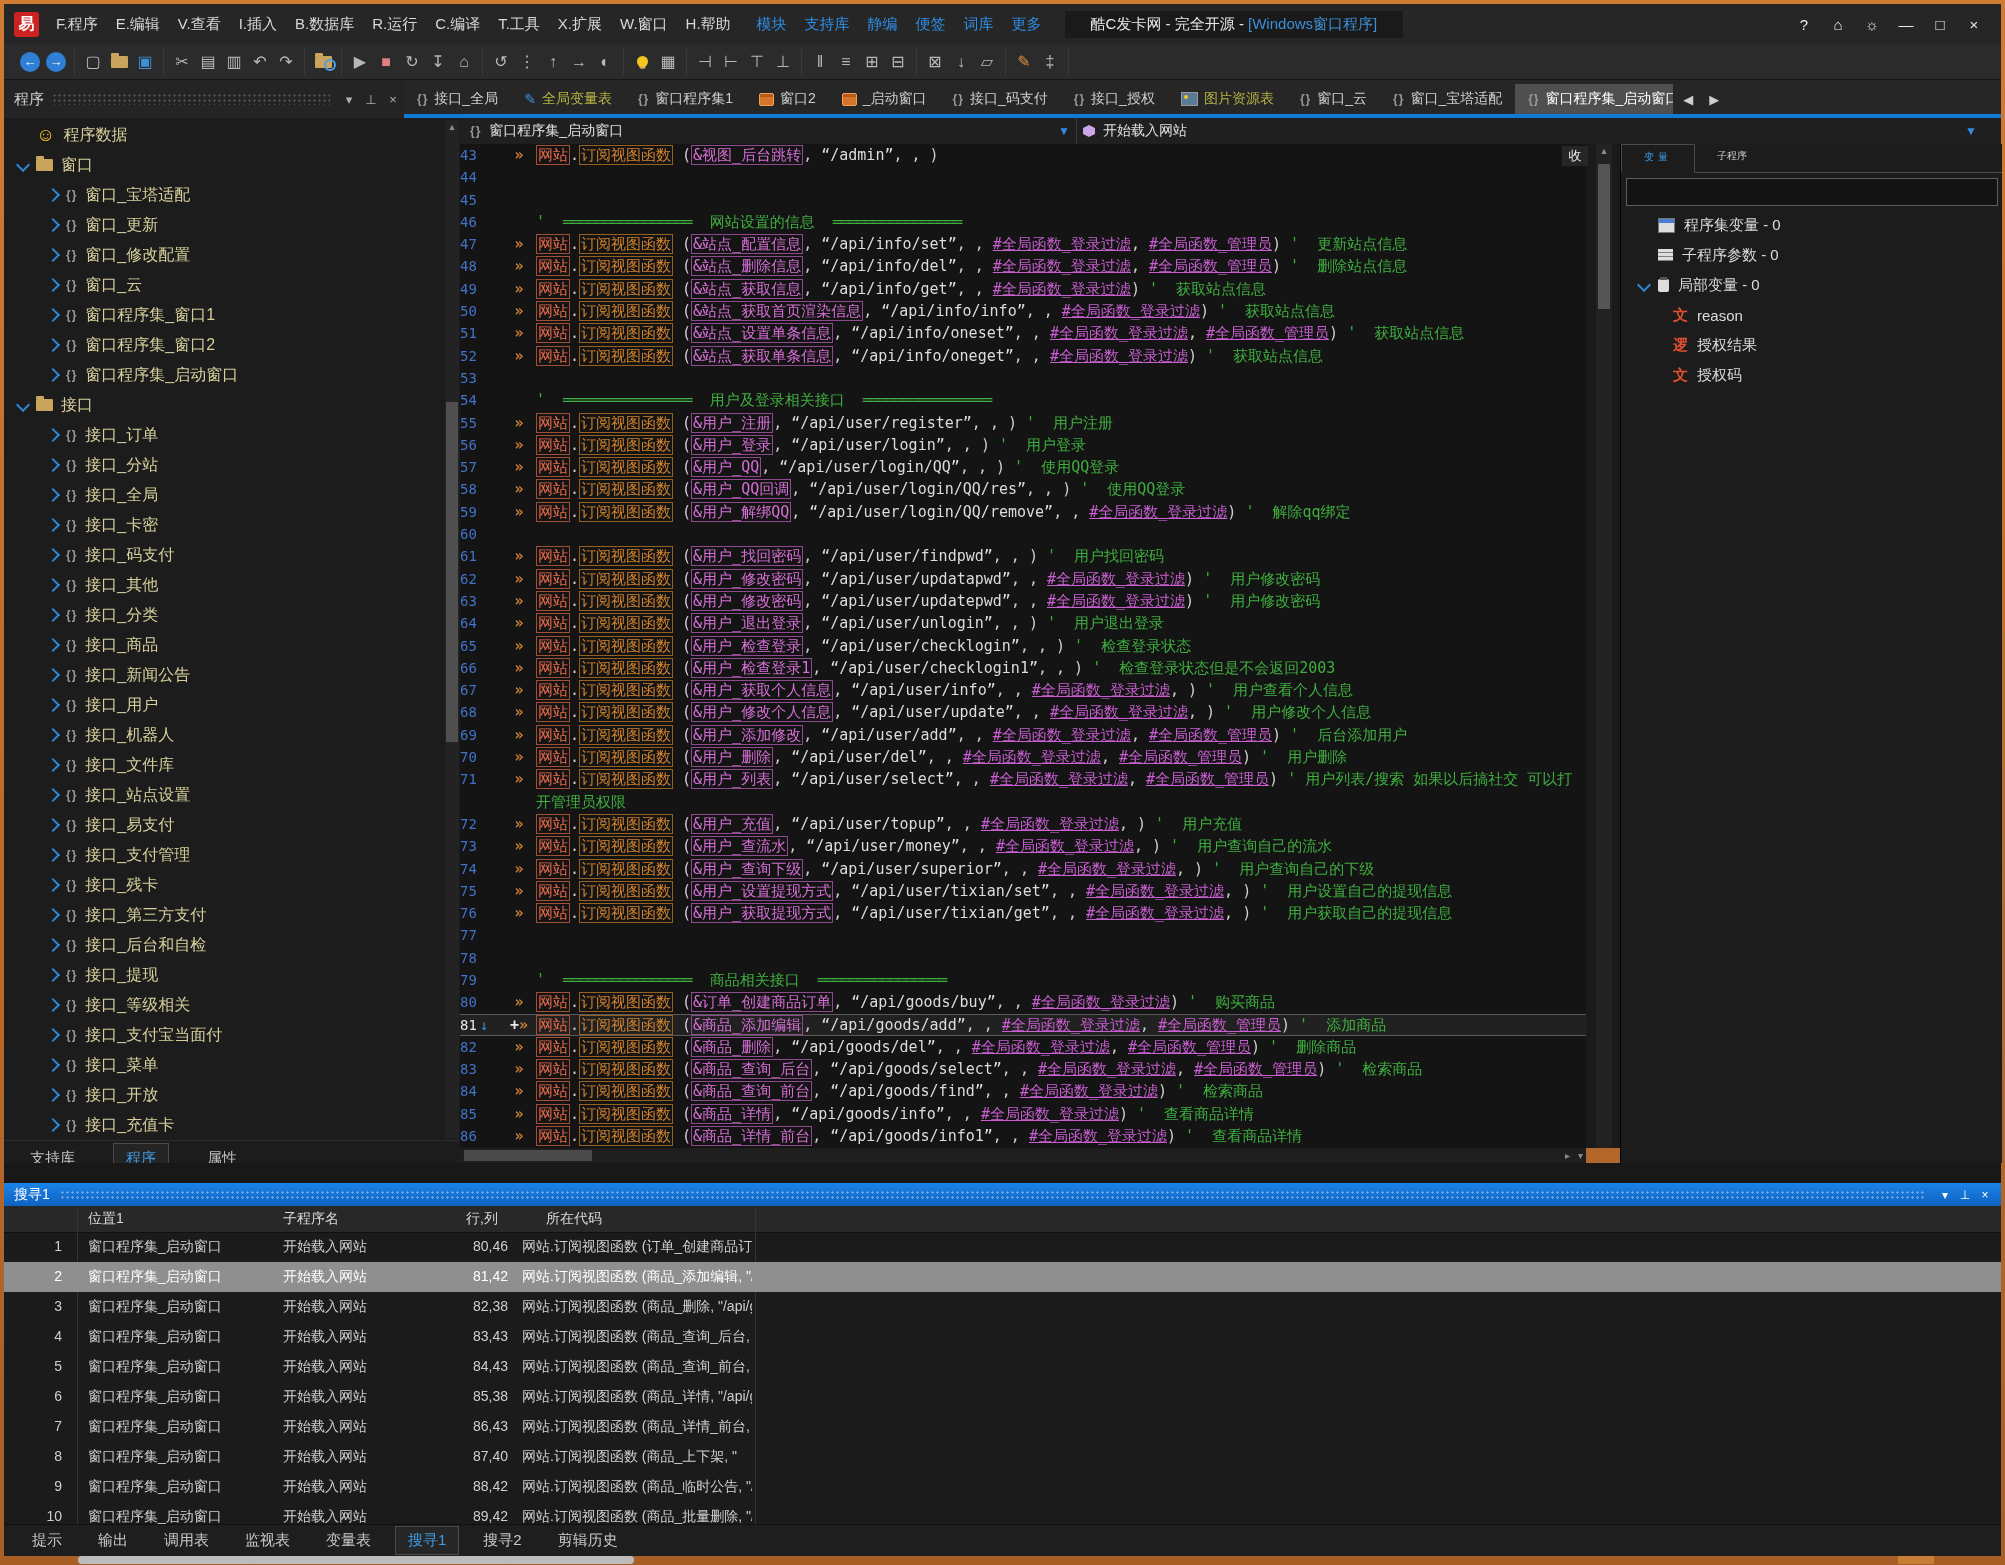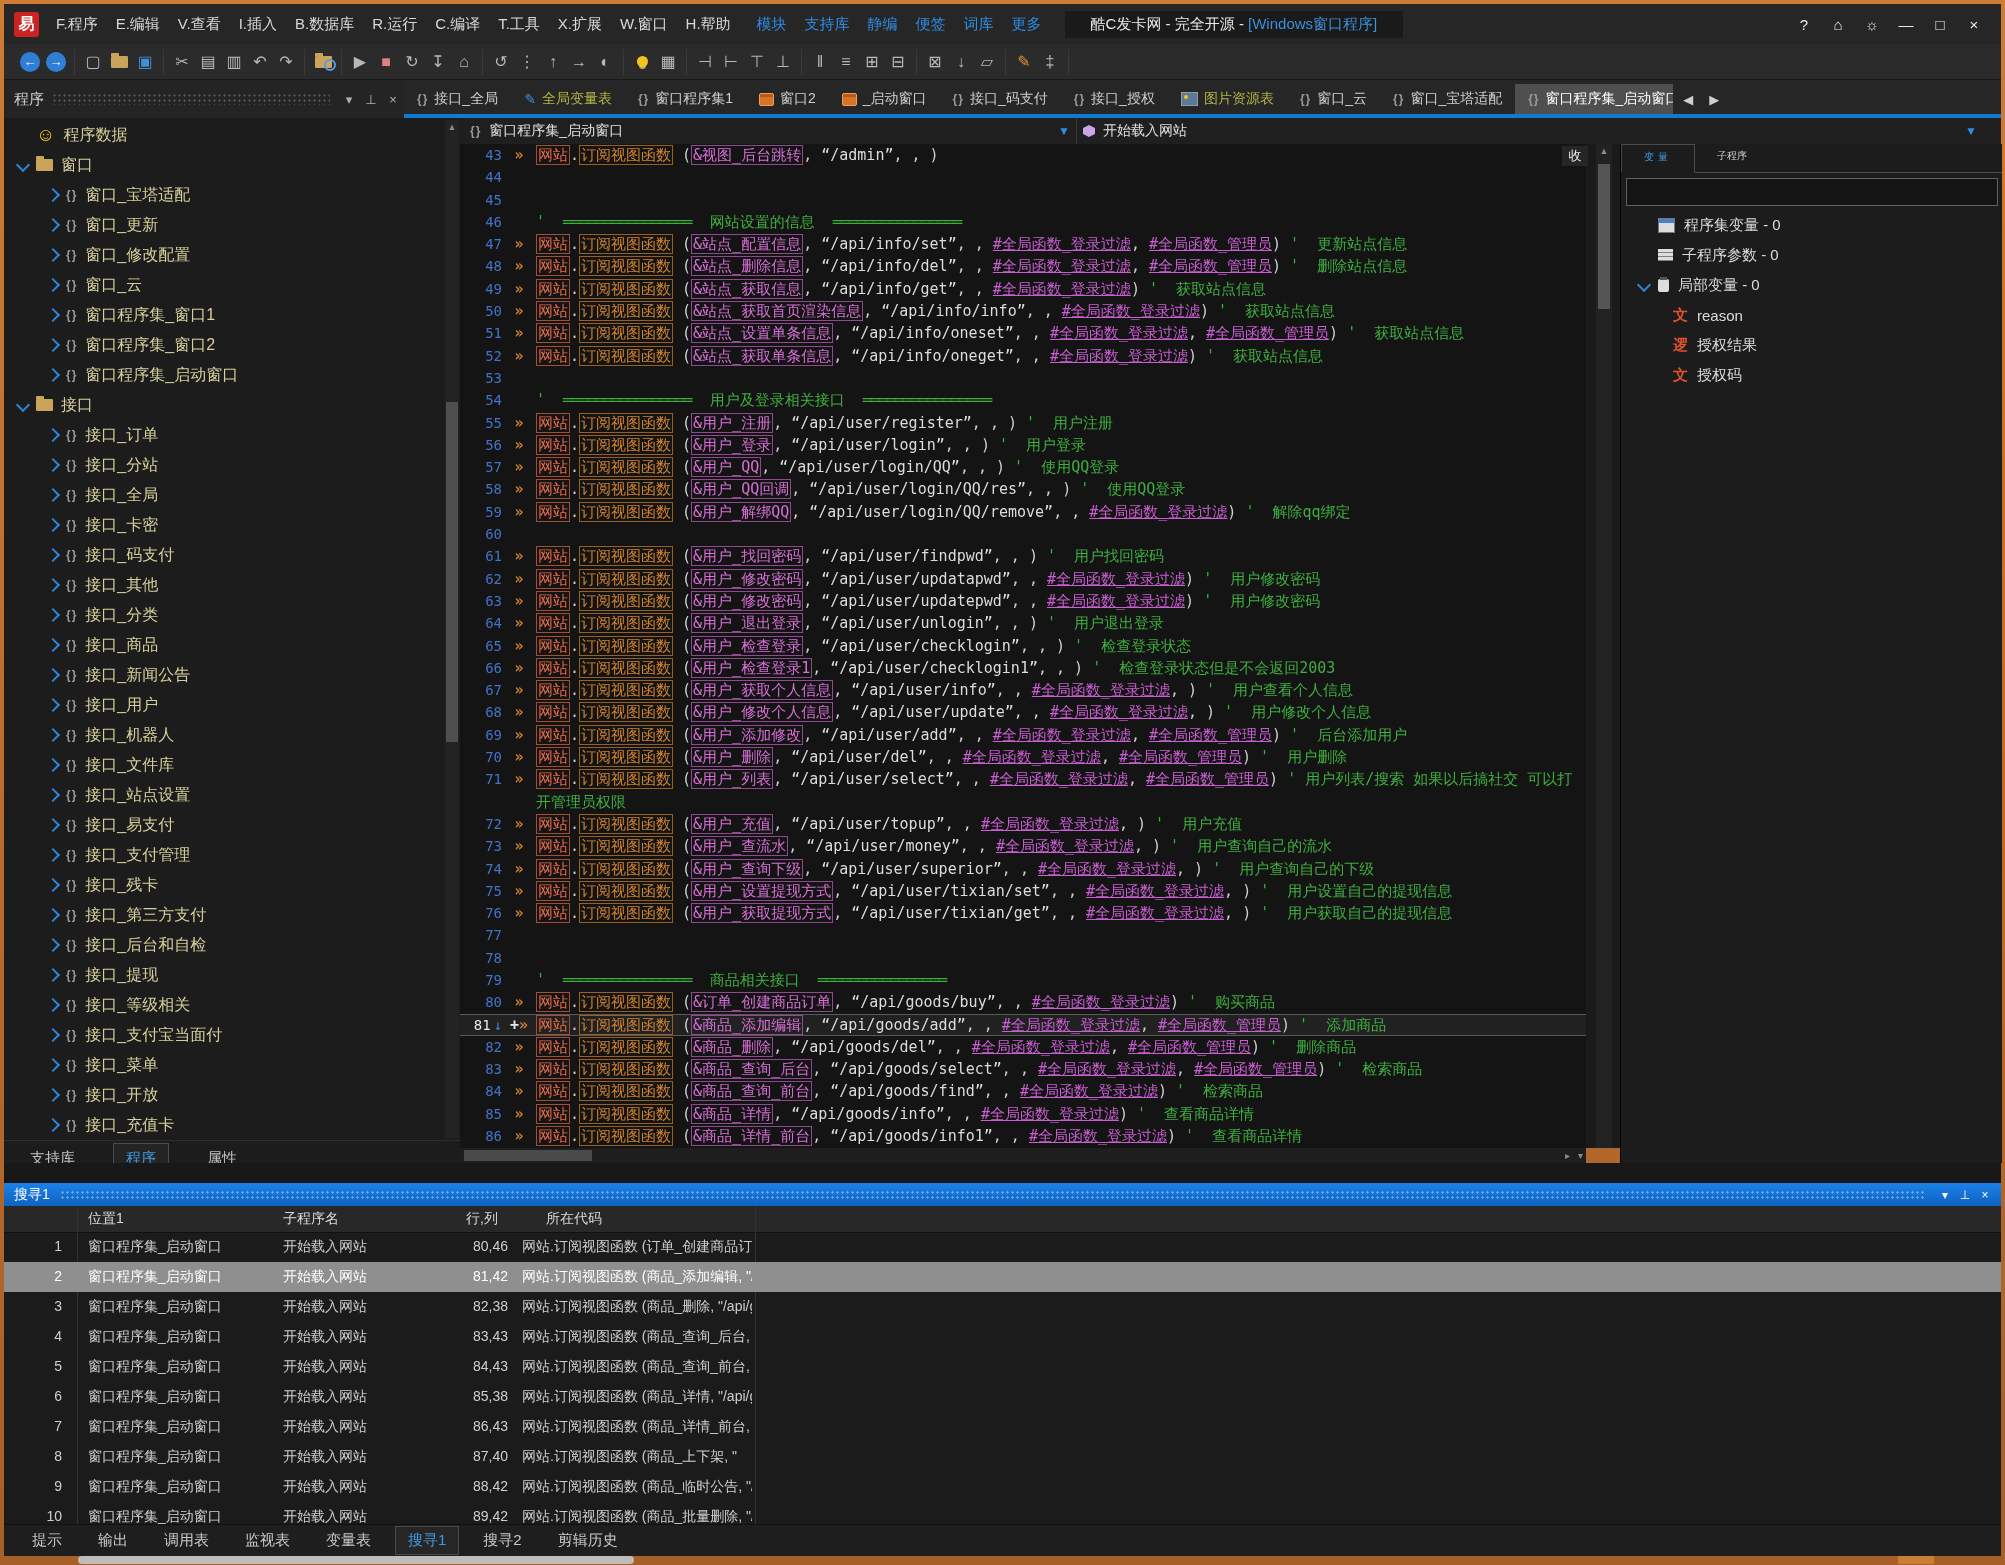--- a/index.html
+++ b/index.html
@@ -74,21 +74,21 @@
          display:flex;align-items:center;font-size:14px;color:#e0e0e0;}
   .edhdr .seg1{width:600px;display:flex;align-items:center;gap:8px;padding-left:10px;}
   .edhdr .dropdown{color:#2f8ce4;font-size:12px;}
   .edhdr .div{width:1px;height:26px;background:#3a3a3a;margin:0 6px;}
   .hex{width:12px;height:12px;background:#caa6e8;clip-path:polygon(50% 0,100% 25%,100% 75%,50% 100%,0 75%,0 25%);}
   .edhdr .corner{margin-left:auto;margin-right:24px;color:#2f8ce4;font-size:12px;}
   .code{left:460px;top:144px;width:1126px;height:1004px;background:#141414;overflow:hidden;
         font-family:"DejaVu Sans Mono",monospace;font-size:15px;}
   .cl{display:flex;height:22.3px;line-height:22.3px;white-space:pre;}
   .cl.h2{height:44.6px;}
-  .cl .ln{width:42px;text-align:right;color:#4273c8;flex:none;font-size:14px;}
+  .cl .ln{width:42px;text-align:left;color:#4273c8;flex:none;font-size:14px;}
   .cl .dna{color:#3f8ae0;margin-left:3px;}
   .cl .mk{width:34px;color:#cc8033;font-weight:bold;text-align:center;flex:none;}
   .cl .mk .plus{color:#e8e8e8;}
   .cl .ct{flex:1;overflow:hidden;}
   .cl .ct.wrapln{white-space:normal;word-break:break-all;line-height:22.3px;}
   .cl.cur{background:#212121;border-top:1px solid #5a5a5a;border-bottom:1px solid #5a5a5a;height:20.3px;line-height:20.3px;}
   .cl.cur .ln{color:#e8e8e8;}
   .tk-lib{color:#e46a4a;border:1px solid #a34f33;padding:0 1px;}
   .tk-fn{color:#d2832e;border:1px solid #97601f;padding:0 1px;}
   .tk-amp{color:#d76fd7;border:1px solid #8f4a8f;padding:0 1px;}

